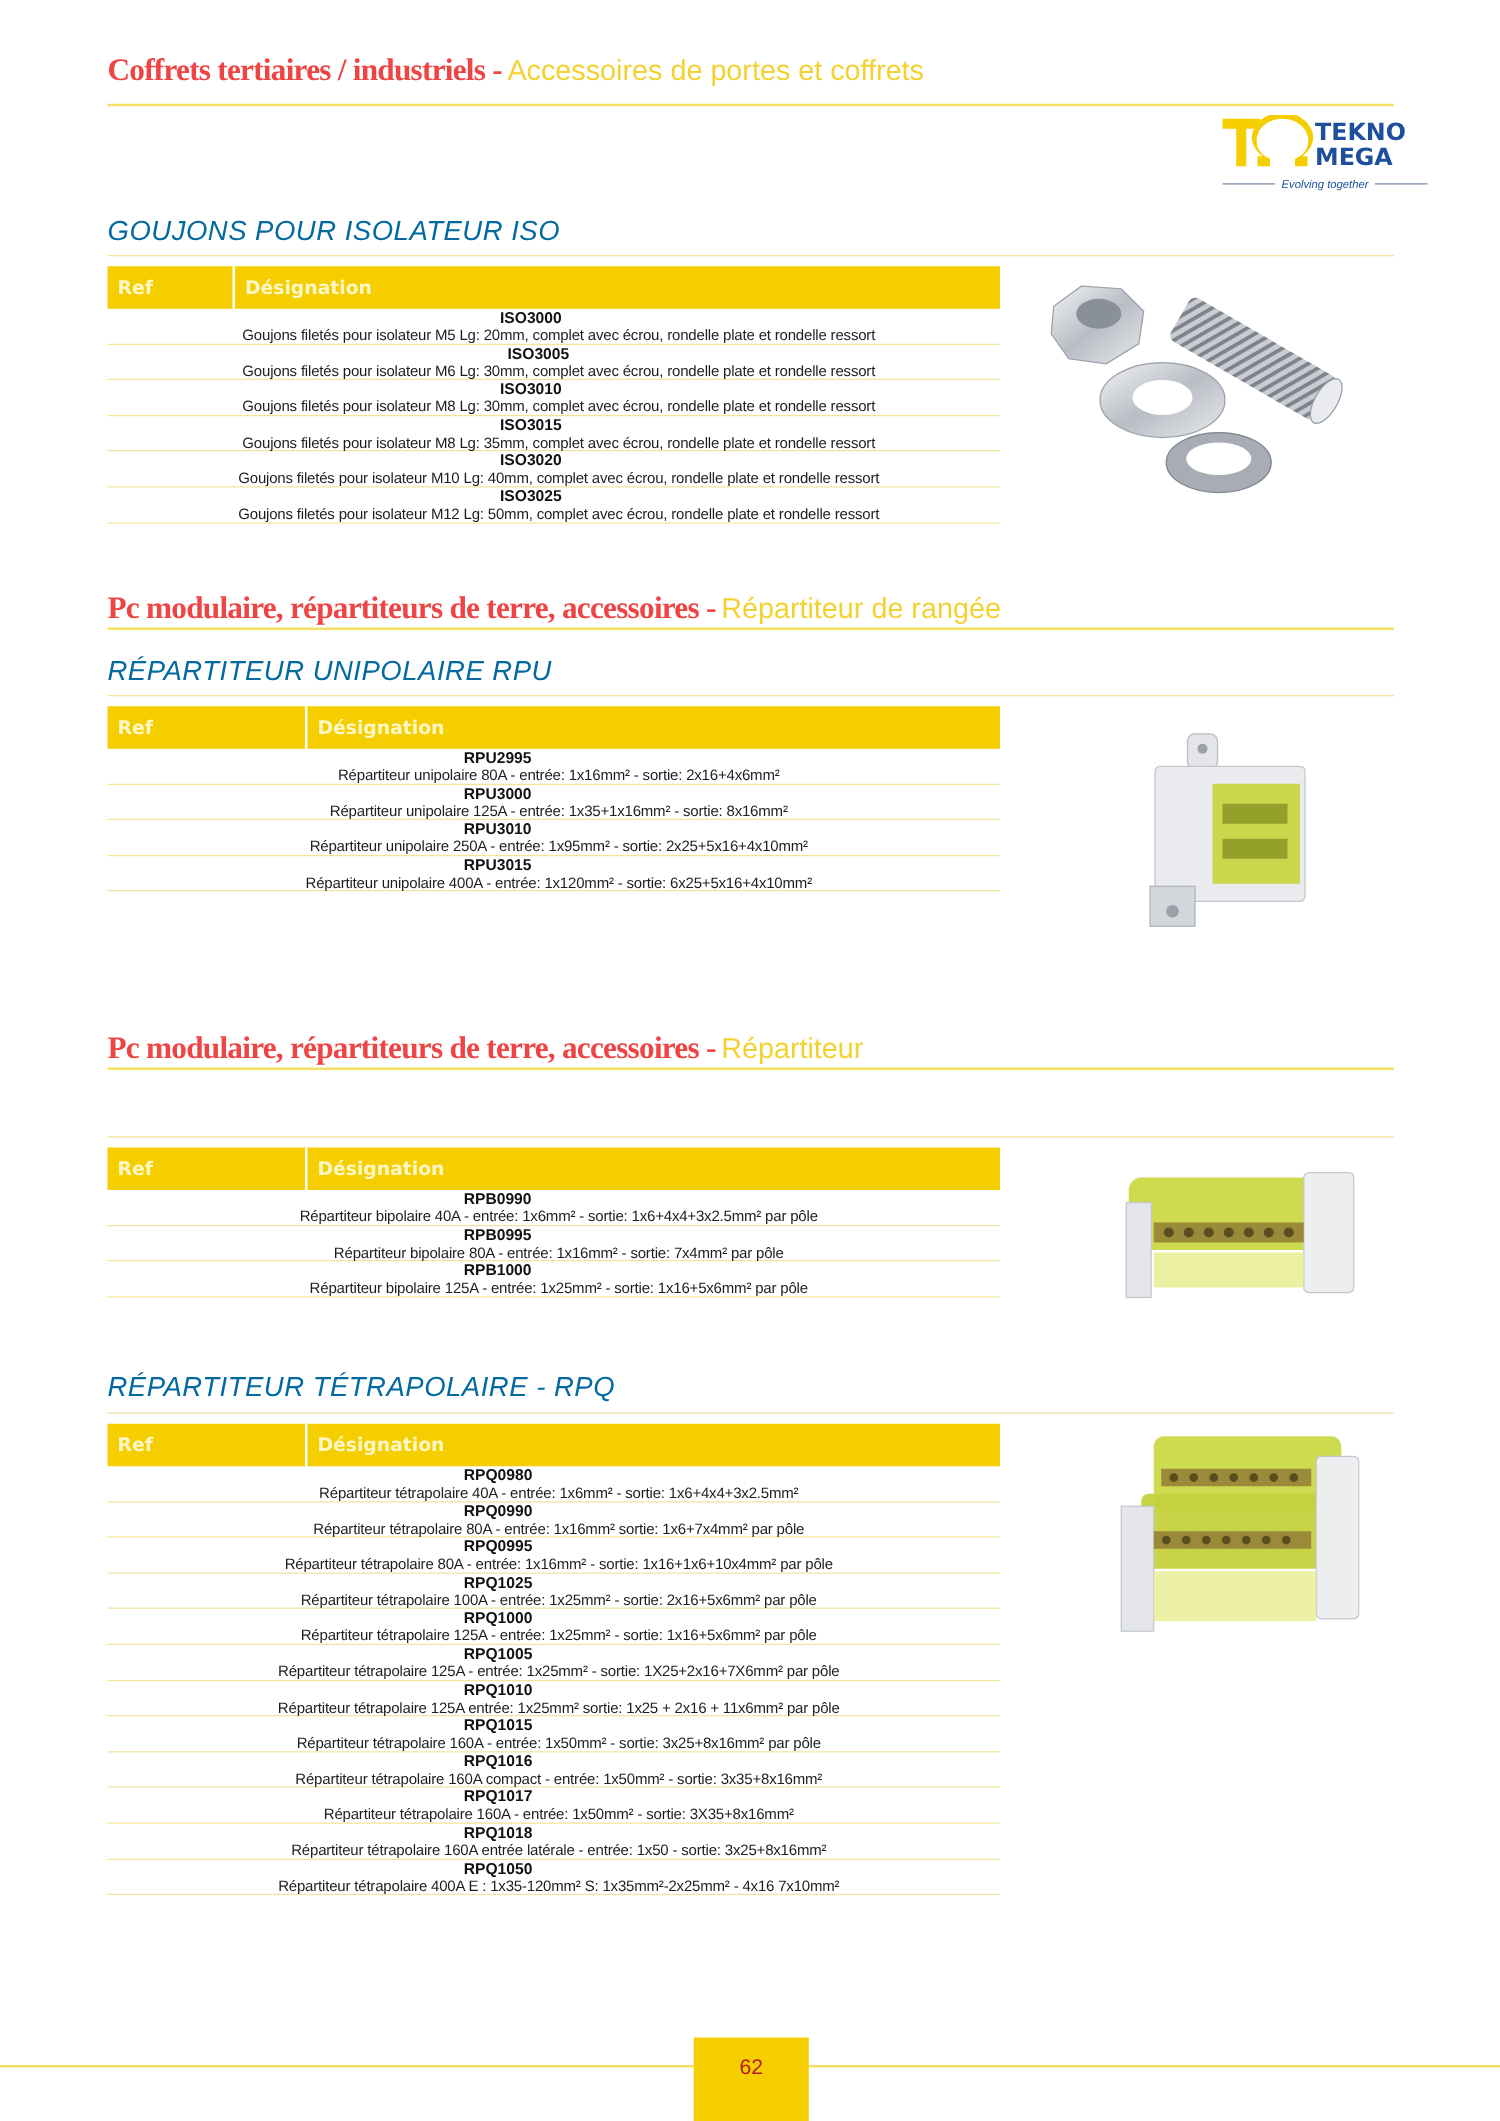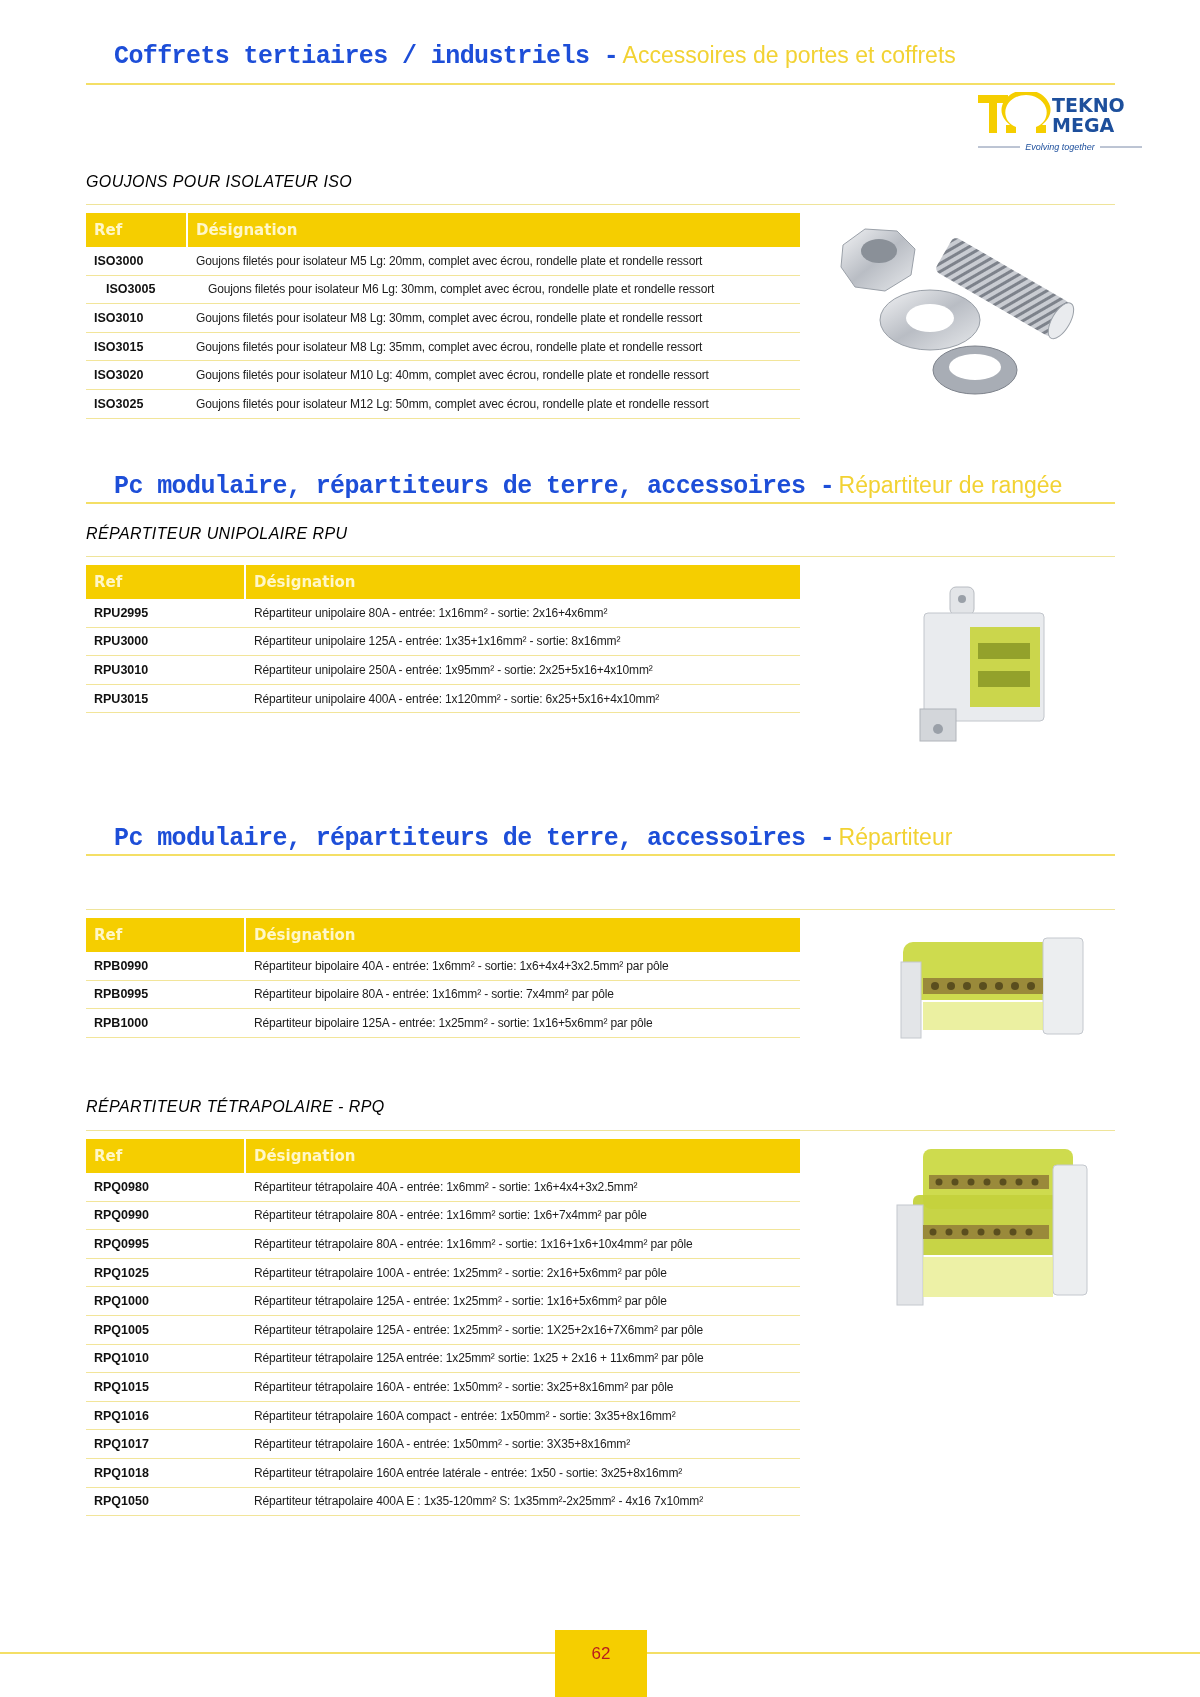--- a/index.html
+++ b/index.html
@@ -1,33 +1,33 @@
 <!DOCTYPE html>
 <html><head>
 <meta charset="utf-8">
 <style>
   * { box-sizing: border-box; margin: 0; padding: 0; }
   html, body { width: 1200px; height: 1697px; background: #ffffff; overflow: hidden; }
   body { position: relative; font-family: "Liberation Sans", "DejaVu Sans", sans-serif; color: #1a1a1a; }
 
   .page-title { position: absolute; left: 86px; top: 44px; white-space: nowrap; line-height: 1; }
-  .title-main { font-family: Liberation Mono, monospace; font-weight: bold; font-size: 25px; color: #1d4ed8; letter-spacing: -0.6px; margin-left: 28px; }
+  .title-main { font-family: Liberation Serif, serif; font-weight: bold; font-size: 25px; color: #ef4444; letter-spacing: -0.6px; }
   .title-sub { font-family: "Liberation Sans", sans-serif; font-size: 23px; color: #f2d233; font-weight: normal; letter-spacing: 0; }
   .title-rule { position: absolute; left: 86px; width: 1029px; height: 2px; background: #f4df66; }
 
   .section-title { position: absolute; left: 86px; white-space: nowrap; line-height: 1; }
 
-  .subsection { position: absolute; left: 86px; font-family: "Liberation Sans", sans-serif; font-style: italic; font-size: 16px; color: #000000; letter-spacing: 0.4px; white-space: nowrap; line-height: 1; }
+  .subsection { position: absolute; left: 86px; font-family: "Liberation Sans", sans-serif; font-style: italic; font-size: 22px; color: #0369a1; letter-spacing: 0.4px; white-space: nowrap; line-height: 1; }
   .sub-rule { position: absolute; left: 86px; width: 1029px; height: 1px; background: #efe49a; }
 
   .ptable { position: absolute; left: 86px; width: 714px; border-collapse: collapse; }
   .ptable .thead { display: flex; height: 34px; background: #f5ce00; }
   .ptable .th { color: #fff7c8; font-family: "DejaVu Sans", sans-serif; font-weight: bold; font-size: 15px; display: flex; align-items: center; padding-left: 8px; }
   .ptable .th.ref { border-right: 2px solid #ffffff; }
-  .ptable .row { display: flex; height: 28.6px; align-items: center; border-bottom: 1.5px solid #f2e59a; }
+  .ptable .row { display: flex; height: 28.6px; align-items: center; border-bottom: 1.5px solid #f2e59a; flex-direction: column; }
   .ptable .cell-ref { font-family: "Liberation Sans", sans-serif; font-weight: bold; font-size: 12.5px; padding-left: 8px; color: #111; }
   .ptable .cell-des { font-family: "Liberation Sans", sans-serif; font-size: 12px; padding-left: 8px; color: #1d1d1d; white-space: nowrap; letter-spacing: -0.15px; }
 
   .logo { position: absolute; left: 976px; top: 92px; width: 170px; height: 62px; }
 
   .product-img { position: absolute; }
 
   .footer-rule { position: absolute; left: 0; top: 1652px; width: 1200px; height: 2px; background: #f4df66; }
   .page-num-box { position: absolute; left: 555px; top: 1630px; width: 92px; height: 67px; background: #f5ce00; display: flex; justify-content: center; padding-top: 14px; }
   .page-num { color: #b91c1c; font-family: "Liberation Sans", sans-serif; font-size: 17px; }

